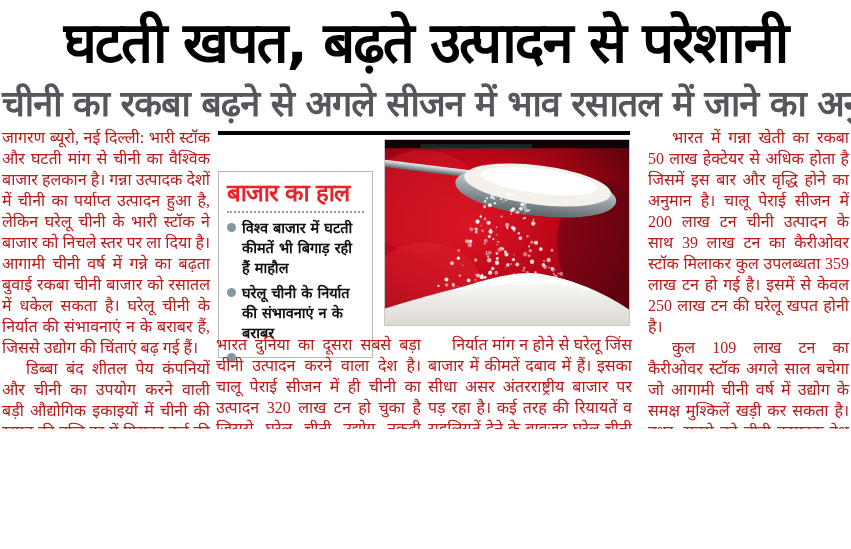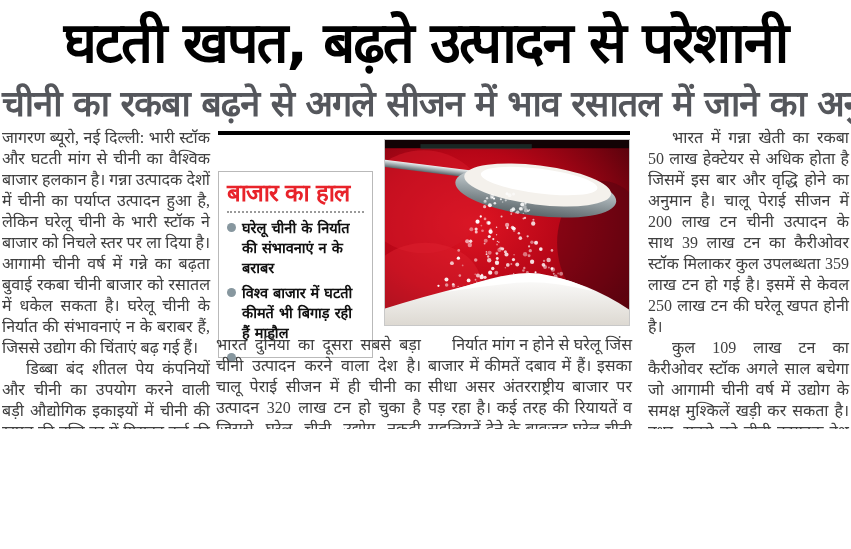--- a/index.html
+++ b/index.html
@@ -6,21 +6,21 @@
   .page{position:relative;width:851px;height:429px;background:#fff;overflow:hidden;
         font-family:"Liberation Serif","DejaVu Serif",serif;}
   .headline{position:absolute;left:0;top:-2px;width:851px;height:90px;margin:0;
             font-family:"DejaVu Sans","Liberation Sans",sans-serif;
             font-size:56px;line-height:90px;font-weight:700;letter-spacing:-2px;
             white-space:nowrap;text-align:center;color:#000;}
   .subheadline{position:absolute;left:2px;top:84px;width:849px;margin:0;
             font-family:"DejaVu Sans","Liberation Sans",sans-serif;
             font-size:36px;line-height:40px;font-weight:700;letter-spacing:-1px;
             white-space:nowrap;color:#55575c;}
-  .col{position:absolute;text-align:justify;font-size:16px;line-height:21px;color:#404040;}
+  .col{position:absolute;text-align:justify;font-size:16px;line-height:21px;color:#b91c1c;}
   .col p{margin:0;}
   .col p.indent{text-indent:24px;}
   .col1{left:2px;top:127px;width:208px;height:420px;}
   .col2{left:216px;top:334px;width:205px;height:213px;}
   .col3{left:428px;top:334px;width:204px;height:213px;}
   .col4{left:648px;top:127px;width:201px;height:420px;}
   .feature{position:absolute;left:218px;top:131px;width:412px;}
   .topbar{height:4px;background:#000;margin-bottom:4px;}
   .feature-row{display:flex;gap:11px;align-items:stretch;}
   .infobox{width:155px;flex:0 0 auto;border:1px solid #b9b9b9;padding:5px 8px 4px;
@@ -53,25 +53,25 @@
 
   <div class="feature">
     <div class="topbar"></div>
     <div class="feature-row">
       <div class="infobox">
         <div class="infobox-title">बाजार का हाल</div>
         <div class="dotted"></div>
         <ul class="bullets">
           <li>
             <span class="dot"></span>
-            <span>घरेलू चीनी के निर्यात की संभावनाएं न के बराबर</span>
+            <span>विश्व बाजार में घटती कीमतें भी बिगाड़ रही हैं माहौल</span>
           </li>
           <li>
             <span class="dot"></span>
-            <span>विश्व बाजार में घटती कीमतें भी बिगाड़ रही हैं माहौल</span>
+            <span>घरेलू चीनी के निर्यात की संभावनाएं न के बराबर</span>
           </li>
           <li>
             <span class="dot"></span>
           </li>
         </ul>
       </div>
       <div class="photo">
         <svg viewBox="0 0 241 180" preserveAspectRatio="none">
           <defs>
             <radialGradient id="bgGrad" cx="35%" cy="45%" r="85%">

